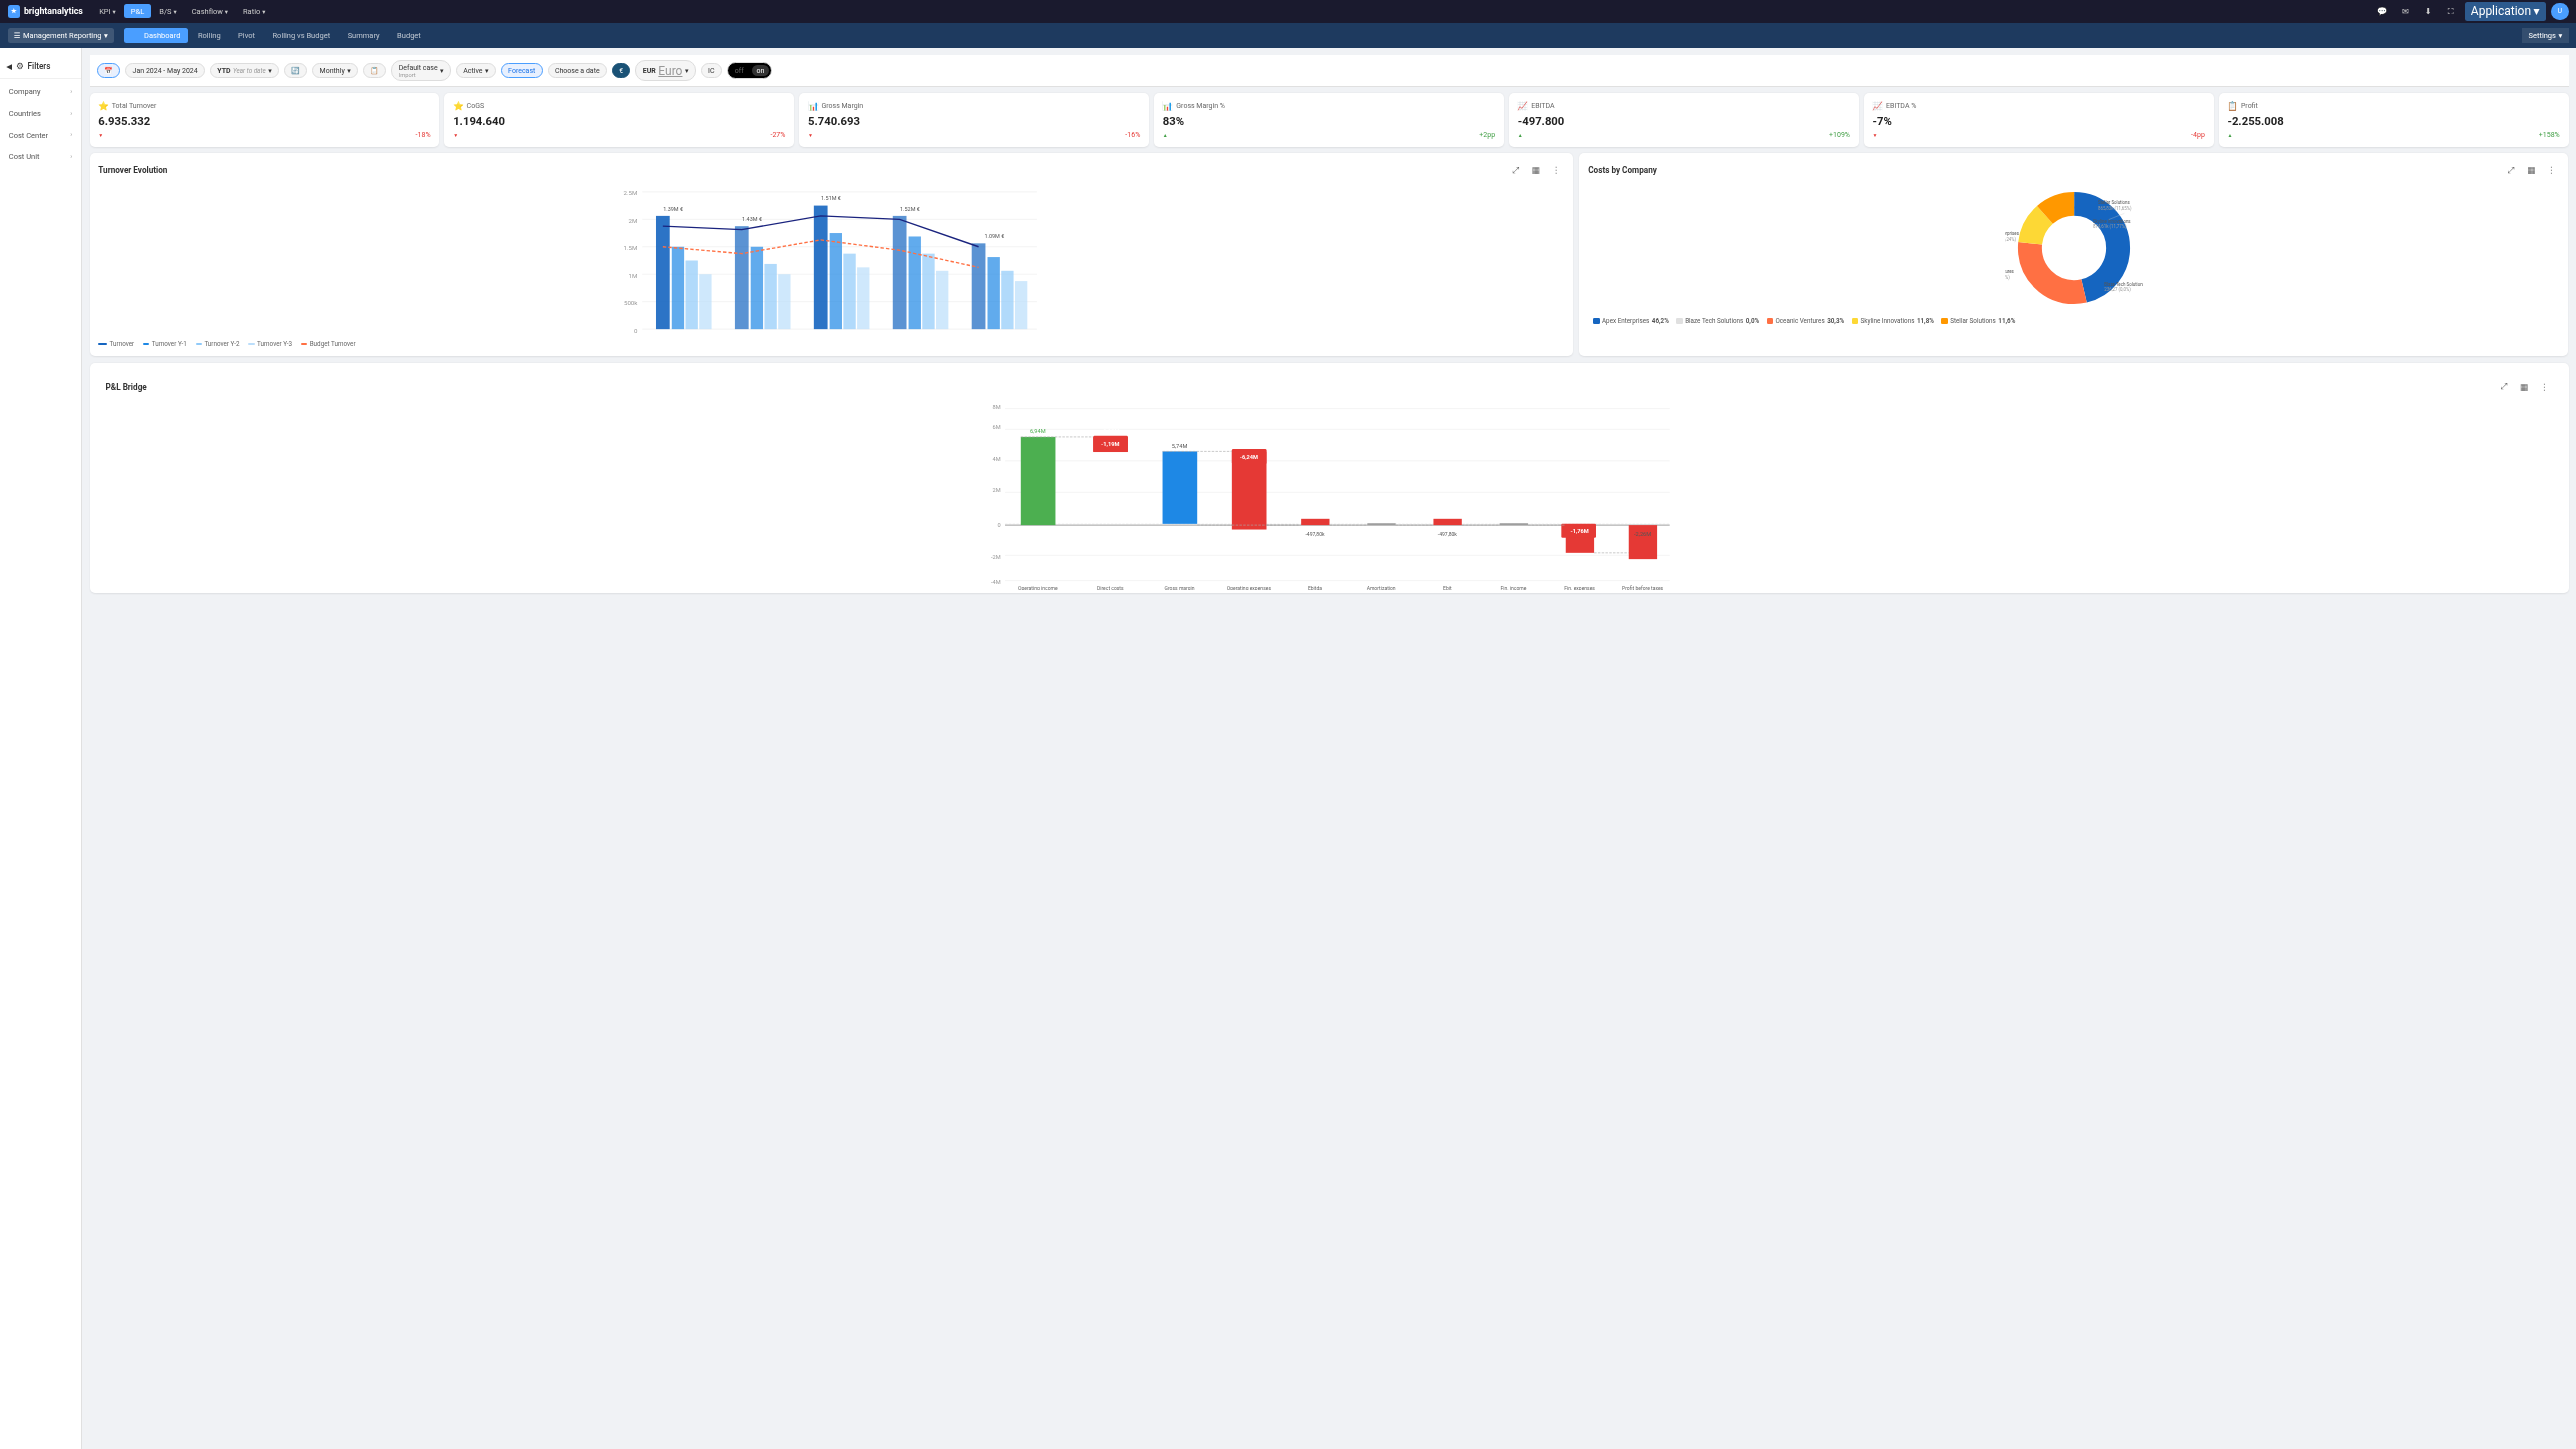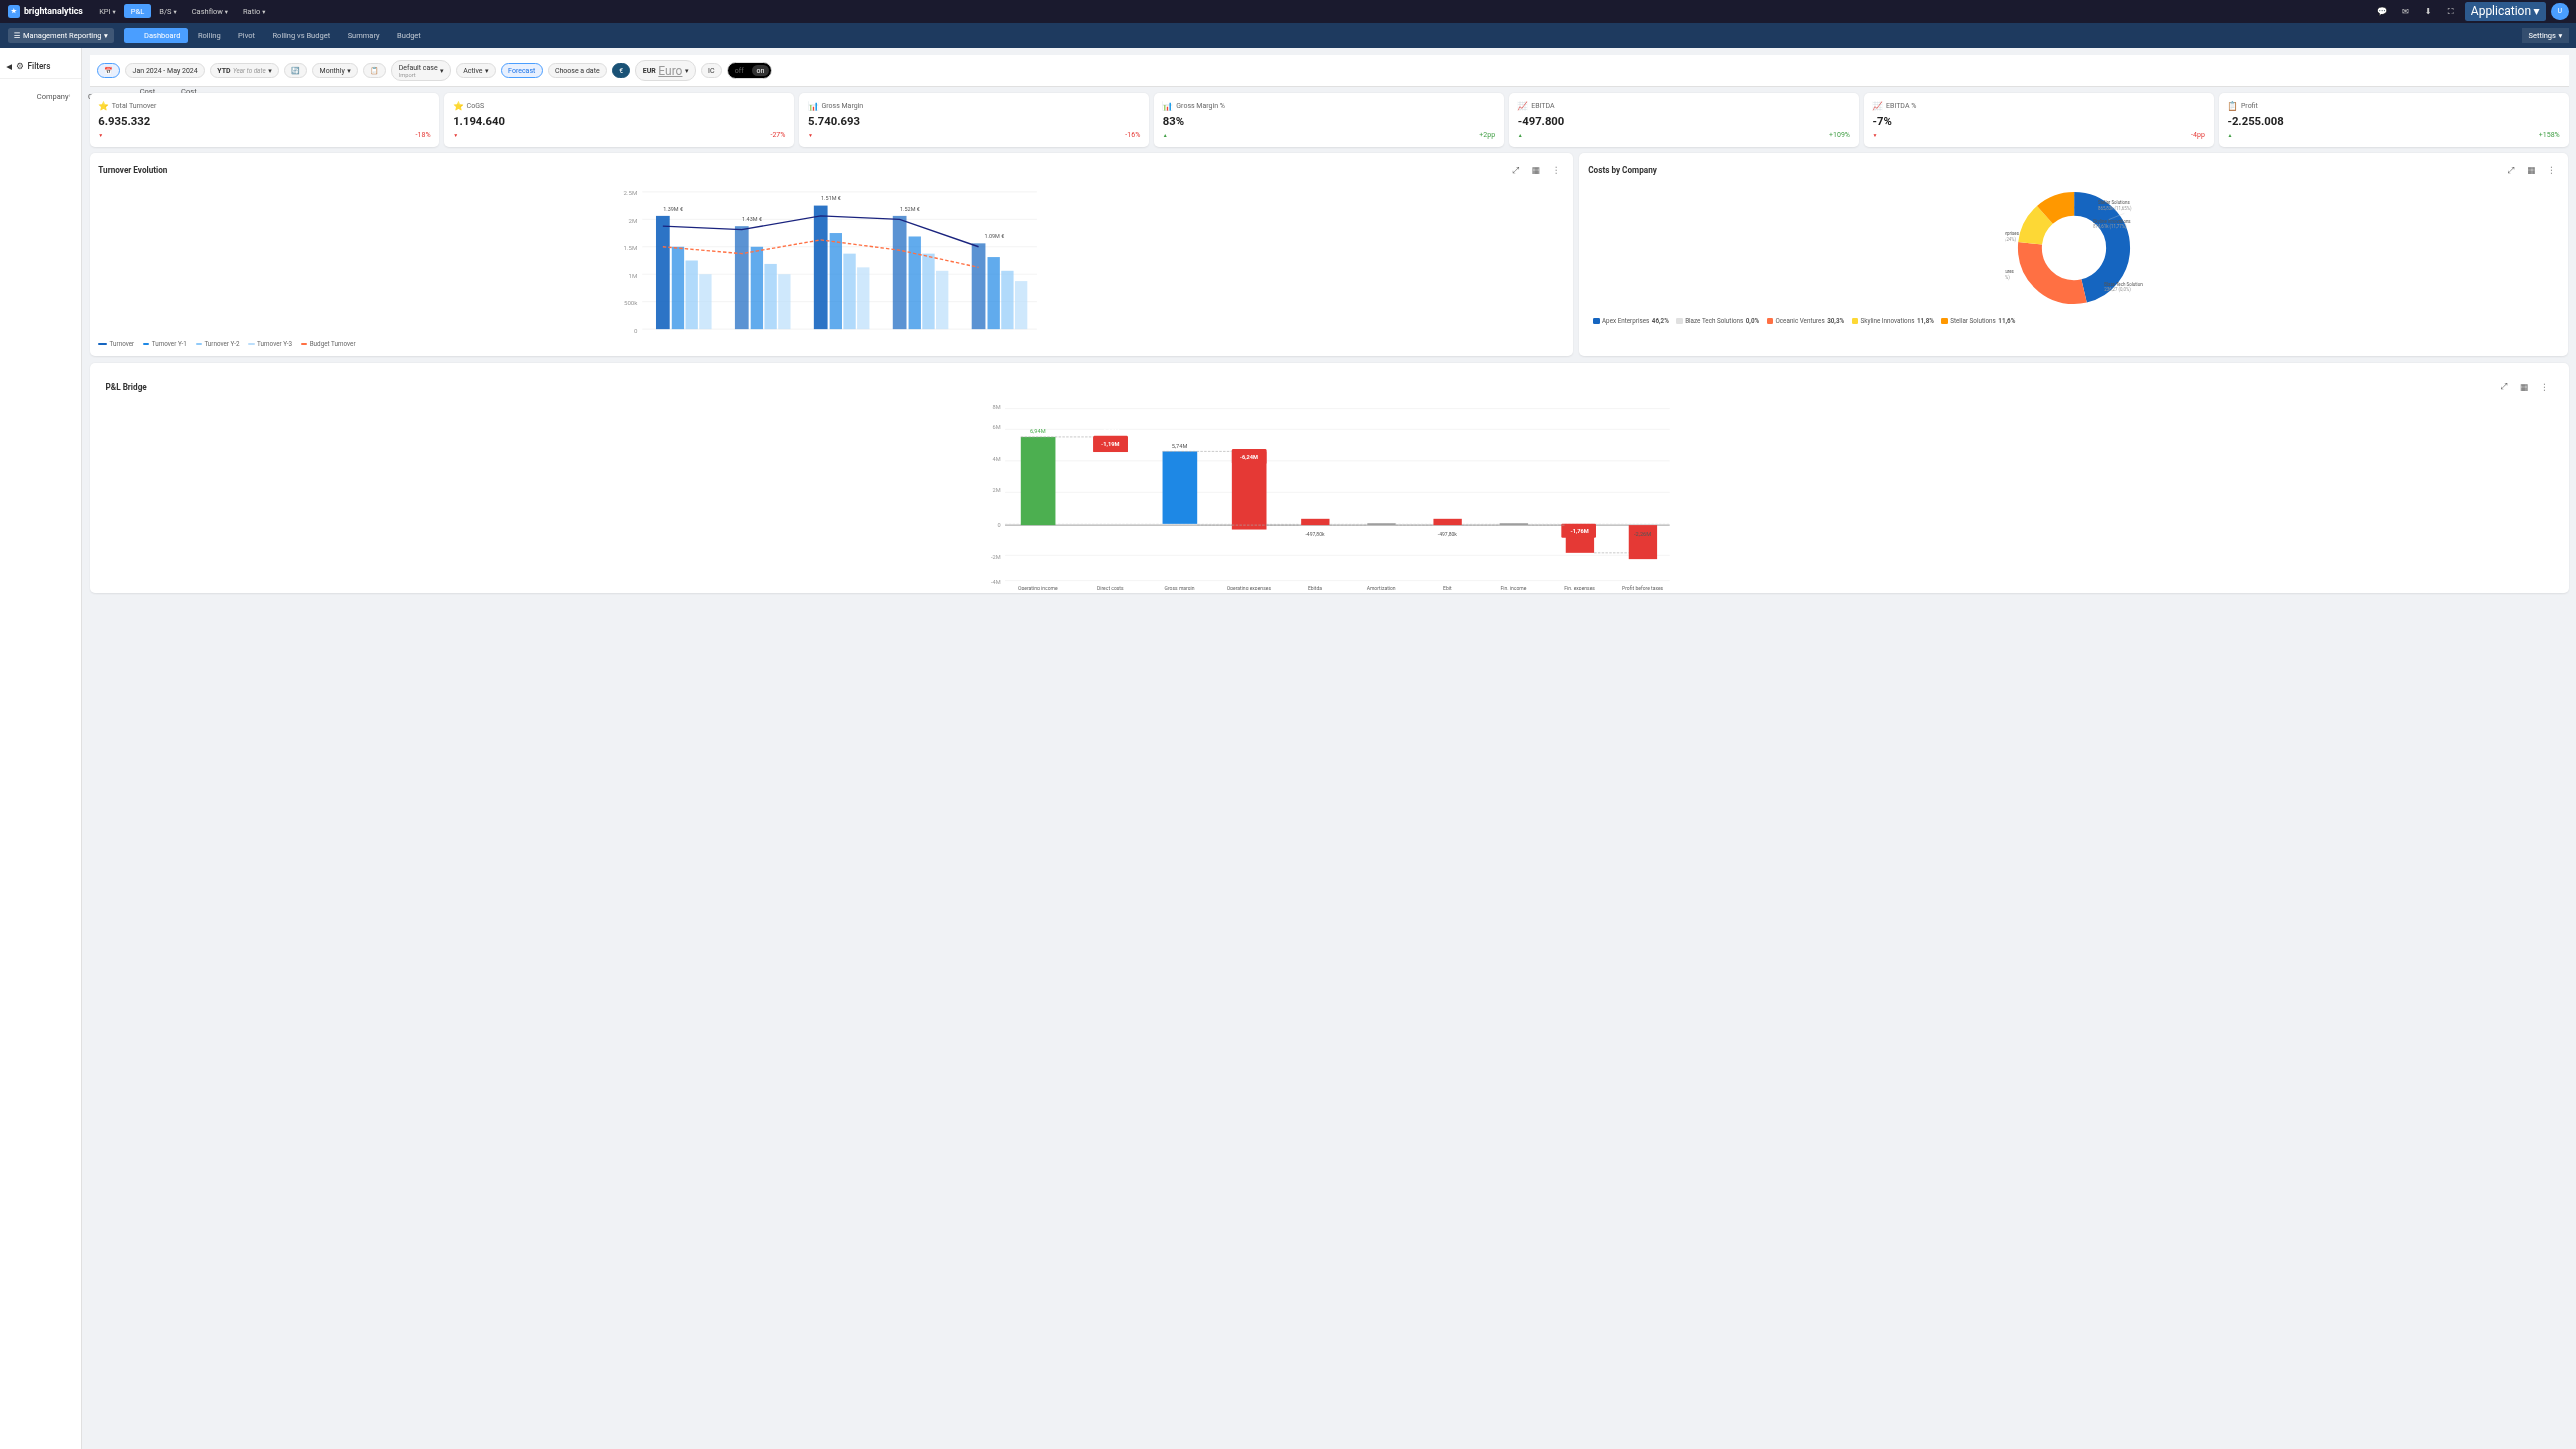--- a/index.html
+++ b/index.html
@@ -29,21 +29,21 @@
     .filter-chip.blue { background: #e8f0fe; border-color: #4a9eff; color: #1a73e8; }
     .toggle-switch { display: flex; align-items: flex-end; gap: 3px; background: #000000; border: 0.6px solid #ddd; border-radius: 10px; padding: 1.9px; }
     .toggle-option { padding: 1.3px 5px; border-radius: 7.5px; font-size: 7px; cursor: pointer; color: #666; }
     .toggle-option.active { background: #333; color: #fff; }
 
     
     .main-layout { display: flex; height: calc(100vh - 48px); }
 
     
     .sidebar { width: 82px; background: #fff; border-right: 0.6px solid #e0e0e0; padding: 7.5px 0; flex-shrink: 0; }
-    .sidebar-section { display: flex; flex-direction: row; padding-left: 28px; }
+    .sidebar-section { display: flex; flex-direction: column; }
     .sidebar-item { display: flex; align-items: center; justify-content: space-between; padding: 6.3px 8.8px; cursor: pointer; font-size: 7.5px; color: #555; }
     .sidebar-item .chevron { font-size: 6.3px; color: #999; }
 
     
     .filters-header { display: flex; align-items: center; gap: 3.8px; padding: 6.3px 8.8px; cursor: pointer; font-size: 8.2px; color: #333; font-weight: 500; border-bottom: 0.6px solid #f0f0f0; margin-bottom: 2.5px; }
     .filter-icon { font-size: 8.8px; }
     .collapse-btn { font-size: 7.5px; margin-left: -2.5px; }
 
     
     .content { flex: 1; overflow-y: auto; padding: 7.5px; display: flex; flex-direction: column; gap: 6.3px; }

